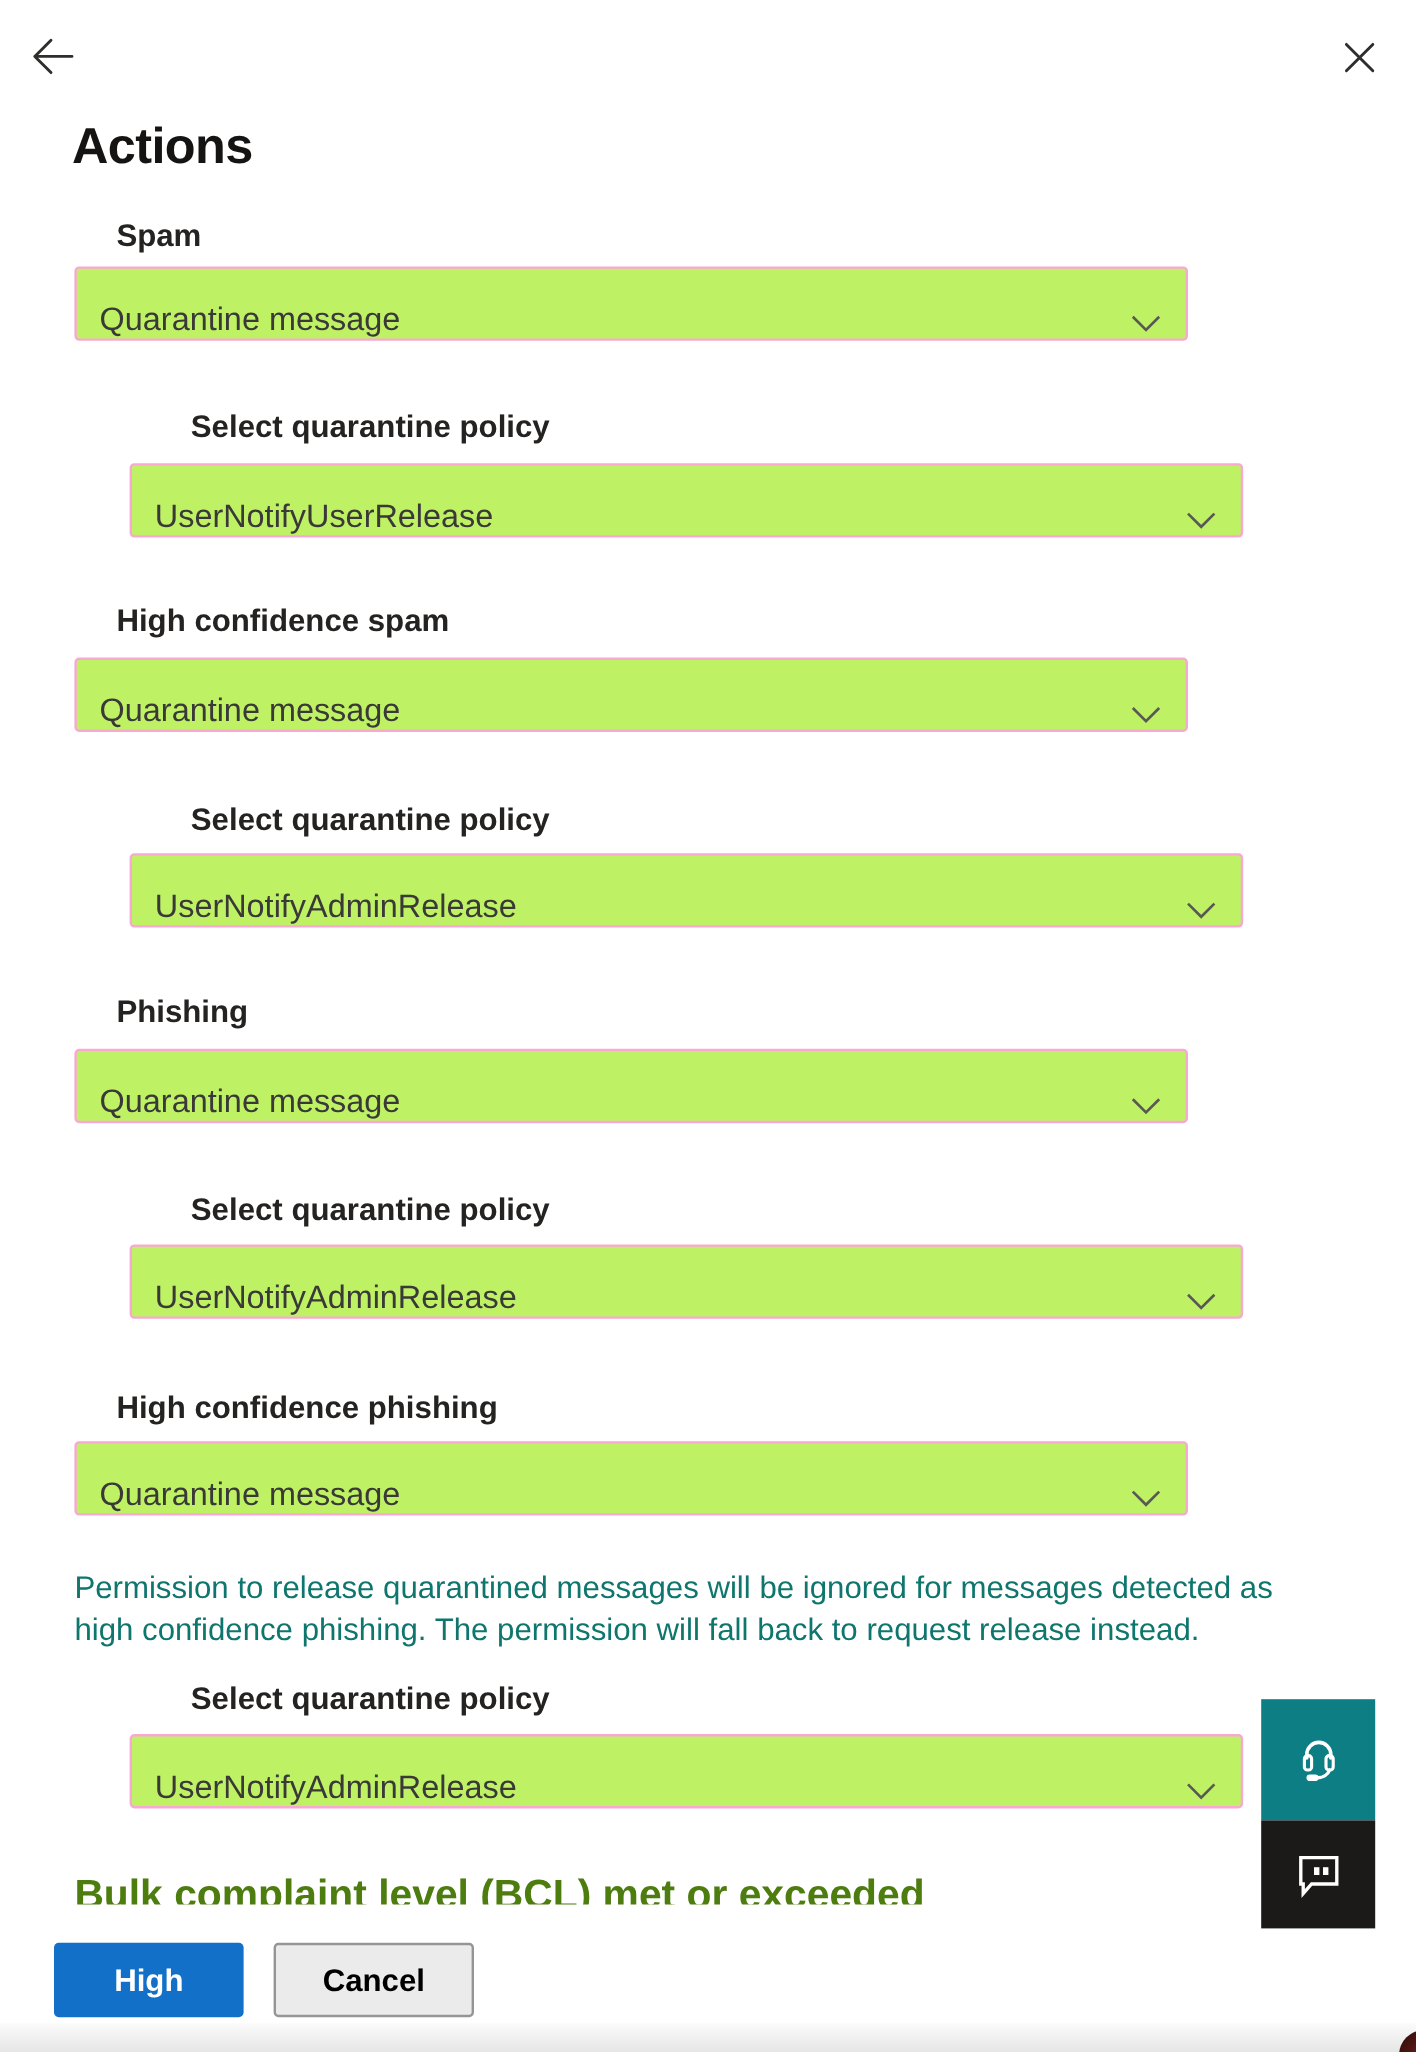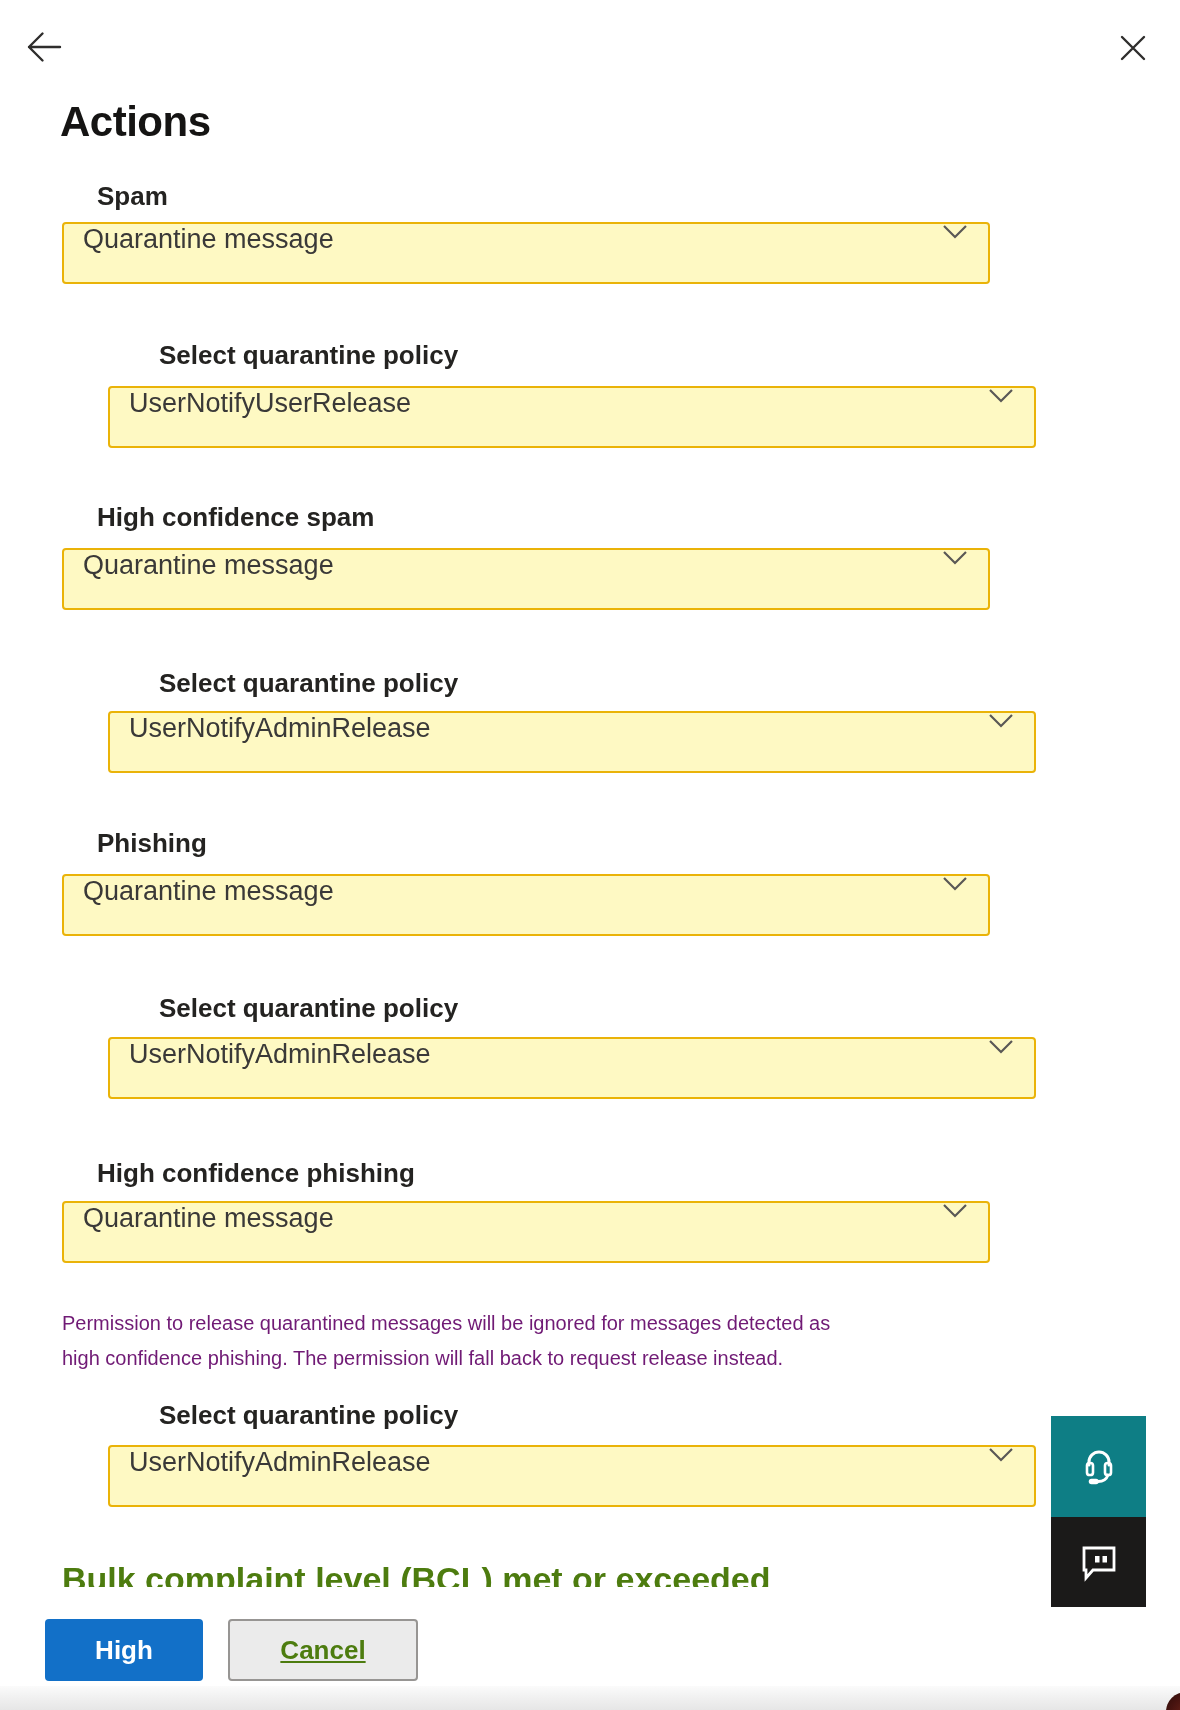--- a/index.html
+++ b/index.html
@@ -46,45 +46,45 @@
     white-space: nowrap;
     margin-left: 35px;
   }
   .lbl-main { left: 62px; }
   .lbl-sub  { left: 124px; }
 
   .dropdown {
     position: absolute;
     height: 62px;
     box-sizing: border-box;
-    border: 2px solid #eab308;
+    border: 2px solid #f9a8d4;
     border-radius: 4px;
-    background: #fef9c3;
+    background: #bef264;
     display: flex;
-    align-items: flex-start;
+    align-items: flex-end;
     justify-content: space-between;
     padding: 0 20px 0 19px;
     cursor: pointer;
   }
   .dd-main { left: 62px;  width: 928px; }
   .dd-sub  { left: 108px; width: 928px; }
   .dd-value {
     font-size: 27px;
     color: #3a3938;
     white-space: nowrap;
   }
   .chevron { flex: 0 0 auto; }
 
   .note {
     position: absolute;
     left: 62px;
     top: 1306px;
-    font-size: 20px;
+    font-size: 26px;
     line-height: 35px;
-    color: #701a75;
+    color: #0f766e;
     white-space: nowrap;
   }
 
   .clipped-label {
     position: absolute;
     left: 62px;
     top: 1563px;
     height: 24px;
     overflow: hidden;
     font-size: 34px;
@@ -107,25 +107,24 @@
   }
   .save-btn {
     left: 45px;
     width: 158px;
     background: #1270c8;
     border: none;
     color: #ffffff;
   }
   .cancel-btn {
     left: 228px;
-    width: 190px;
+    width: 167px;
     background: #ebebeb;
     border: 2px solid #979593;
-    color: #4d7c0f;
-    text-decoration: underline;
+    color: #000000;
   }
 
   .bottom-strip {
     position: absolute;
     left: 0;
     top: 1686px;
     width: 1180px;
     height: 24px;
     background: linear-gradient(180deg, #fbfbfb 0%, #efefef 55%, #e6e6e6 100%);
   }

